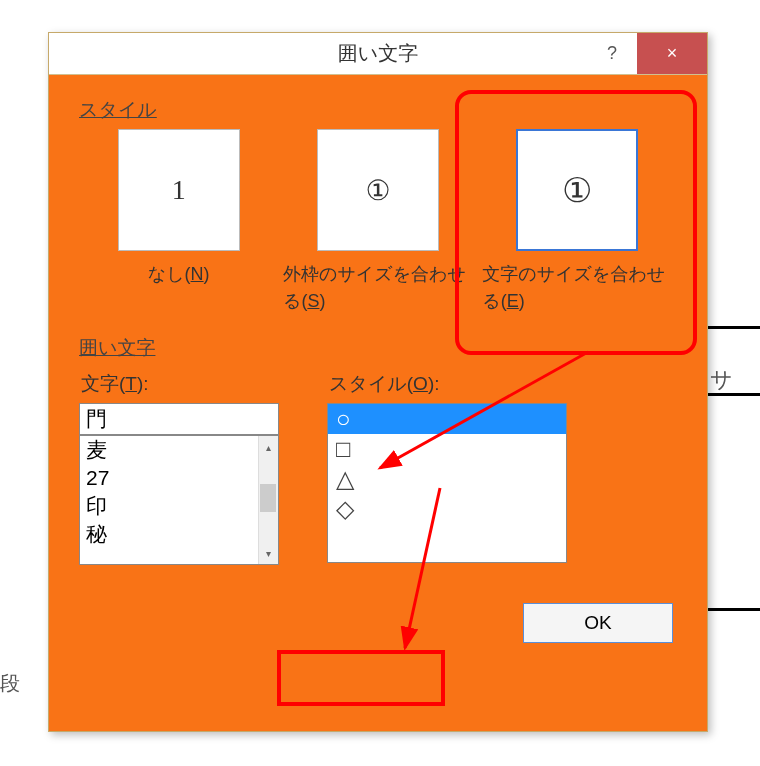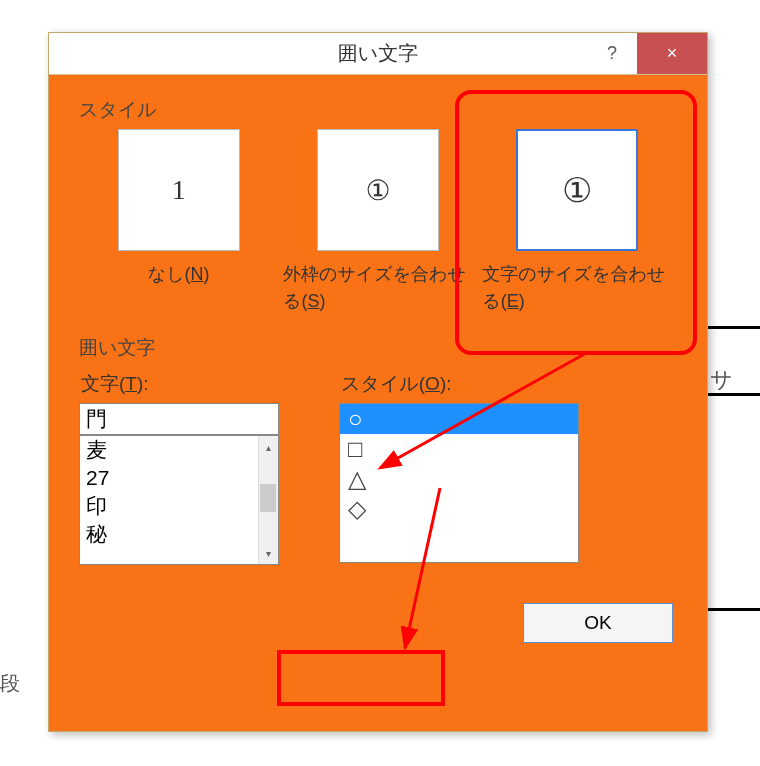--- a/index.html
+++ b/index.html
@@ -70,20 +70,21 @@
       font-size: 18px;
       cursor: default;
     }
     .content {
       padding: 22px 30px;
     }
     .section-label {
       font-size: 19px;
       color: #444;
       margin-bottom: 6px;
+      text-decoration: underline;
     }
     .style-row {
       display: flex;
       justify-content: space-around;
       align-items: flex-start;
       margin-bottom: 20px;
     }
     .style-item {
       width: 190px;
       display: flex;
@@ -115,21 +116,21 @@
     .hl-red {
       border: 4px solid #ff0000;
       border-radius: 16px;
       position: absolute;
     }
     .hl-style {
       left: 455px; top: 90px; width: 242px; height: 265px;
     }
     .sub-row {
       display: flex;
-      gap: 40px;
+      gap: 28px;
       margin-top: 10px;
     }
     .sub-col { width: 220px; }
     .sub-label {
       font-size: 19px;
       color: #333;
       margin-bottom: 6px;
       padding-left: 2px;
     }
     .text-box {

